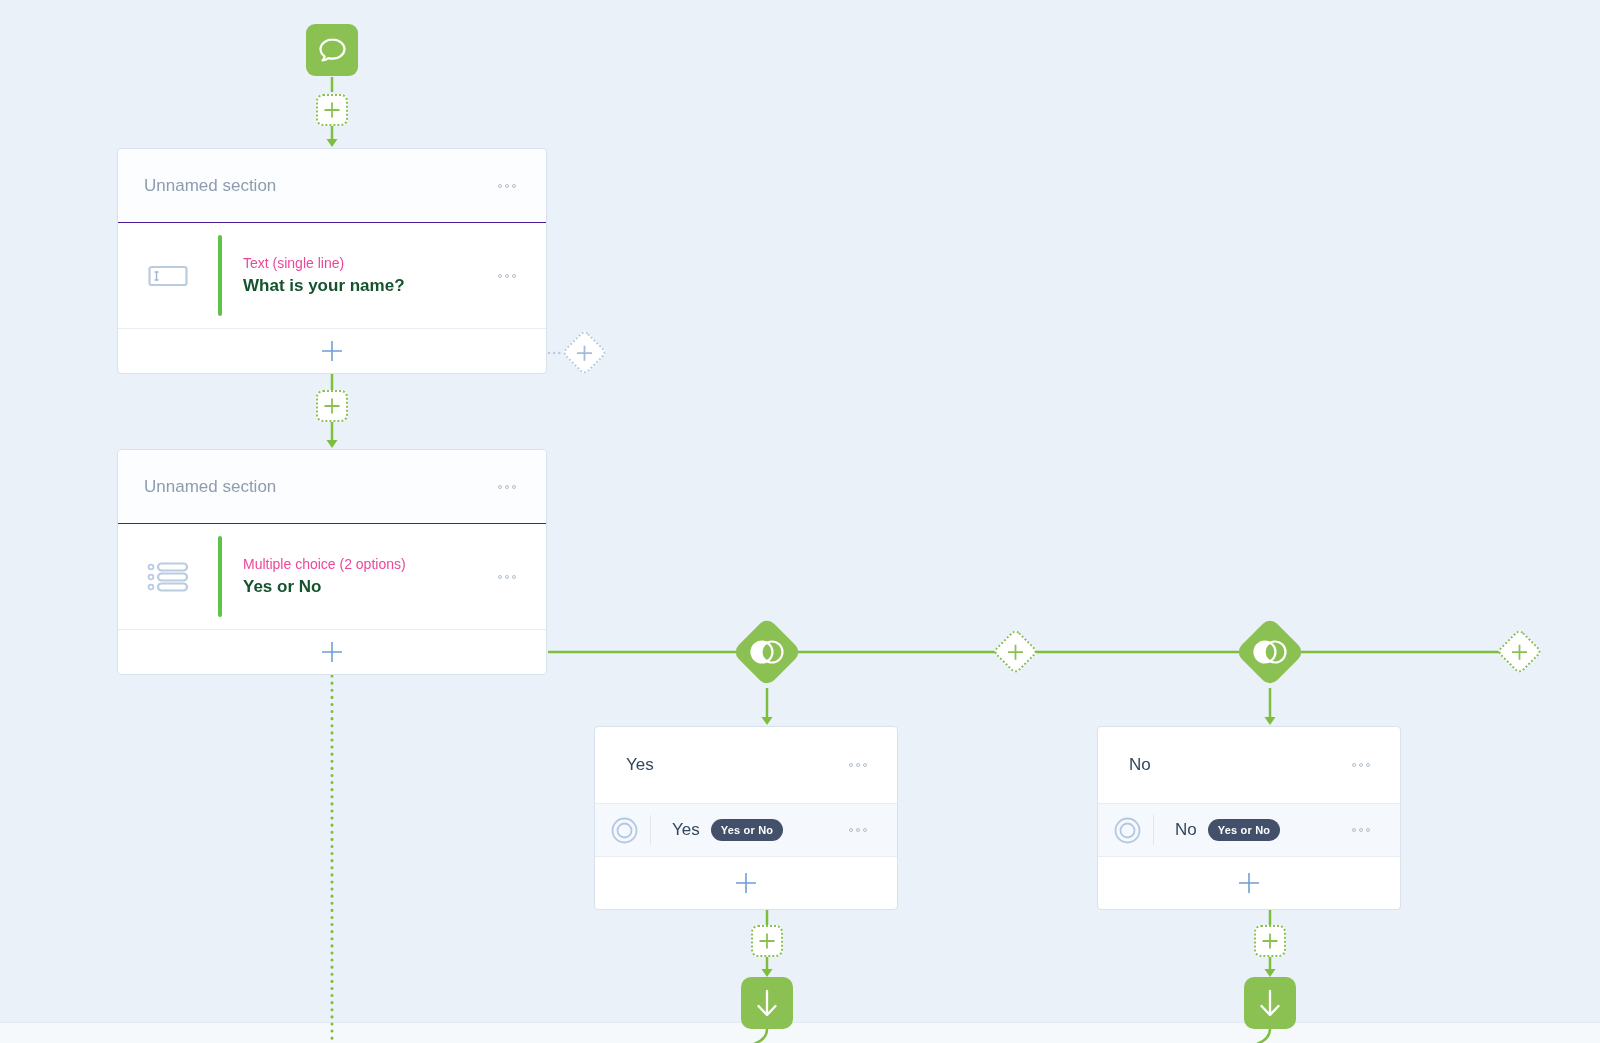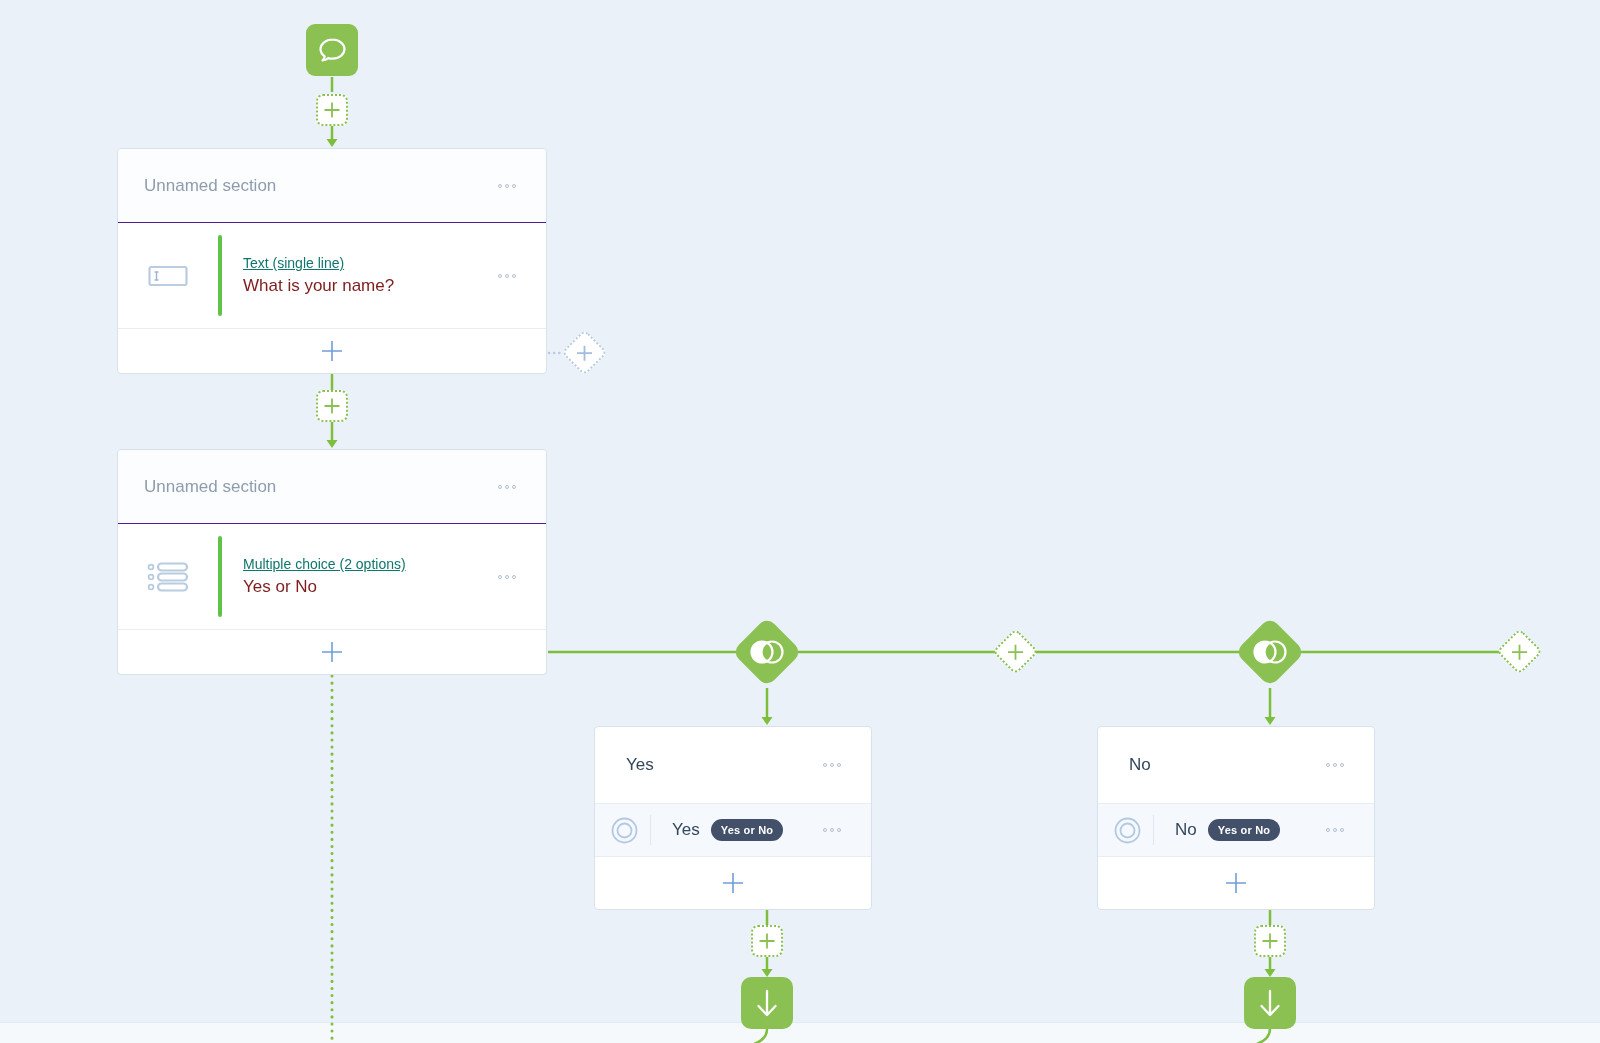--- a/index.html
+++ b/index.html
@@ -34,27 +34,27 @@
   
   .section-card{position:absolute;width:430px;background:#ffffff;border:1px solid #d8e1ec;
     border-radius:4px;box-sizing:border-box;display:flex;flex-direction:column;z-index:2;}
   .card-header{height:73px;display:flex;align-items:center;padding:0 30px 0 26px;
     background:#fcfdfe;border-bottom:1px solid #4c1d95;border-radius:4px 4px 0 0;}
   .card-header .hdr-title{flex:1;font-size:17px;color:#8e9cae;}
   .card-item{height:105px;display:flex;align-items:stretch;border-bottom:1px solid #e8edf4;padding-right:30px;}
   .item-icon-wrap{width:100px;display:flex;align-items:center;justify-content:center;}
   .item-accent{width:4px;border-radius:2px;background:#5fc347;margin:12px 0;}
   .item-text{flex:1;padding-left:21px;display:flex;flex-direction:column;justify-content:center;}
-  .type-label{font-size:14px;color:#0f766e;margin-bottom:5px;text-decoration:underline;}
-  .item-title{font-size:17px;color:#7f1d1d;}
+  .type-label{font-size:14px;color:#ec4899;margin-bottom:5px;}
+  .item-title{font-size:17px;color:#14532d;font-weight:bold;}
   .card-item .dots-wrap{display:flex;align-items:center;}
   .card-plus-row{height:44px;display:flex;align-items:center;justify-content:center;cursor:pointer;}
 
   
-  .branch-card{position:absolute;width:278px;background:#ffffff;border:1px solid #d8e1ec;
+  .branch-card{position:absolute;width:304px;background:#ffffff;border:1px solid #d8e1ec;
     border-radius:4px;box-sizing:border-box;display:flex;flex-direction:column;z-index:2;}
   .branch-header{height:76px;display:flex;align-items:center;padding:0 30px 0 31px;border-radius:4px 4px 0 0;}
   .branch-header .hdr-title{flex:1;font-size:17px;color:#33475c;}
   .branch-option{height:52px;background:#f5f8fc;border-top:1px solid #e8edf4;border-bottom:1px solid #e8edf4;
     display:flex;align-items:center;padding:0 30px 0 16px;}
   .option-divider{width:1px;height:30px;background:#dfe6ee;margin-left:12px;}
   .option-label{font-size:17px;color:#33475c;margin-left:21px;}
   .option-badge{margin-left:11px;background:#43506a;color:#ffffff;font-size:11px;font-weight:bold;
     padding:5px 10px;border-radius:12px;letter-spacing:.2px;}
   .branch-option .spacer{flex:1;}

